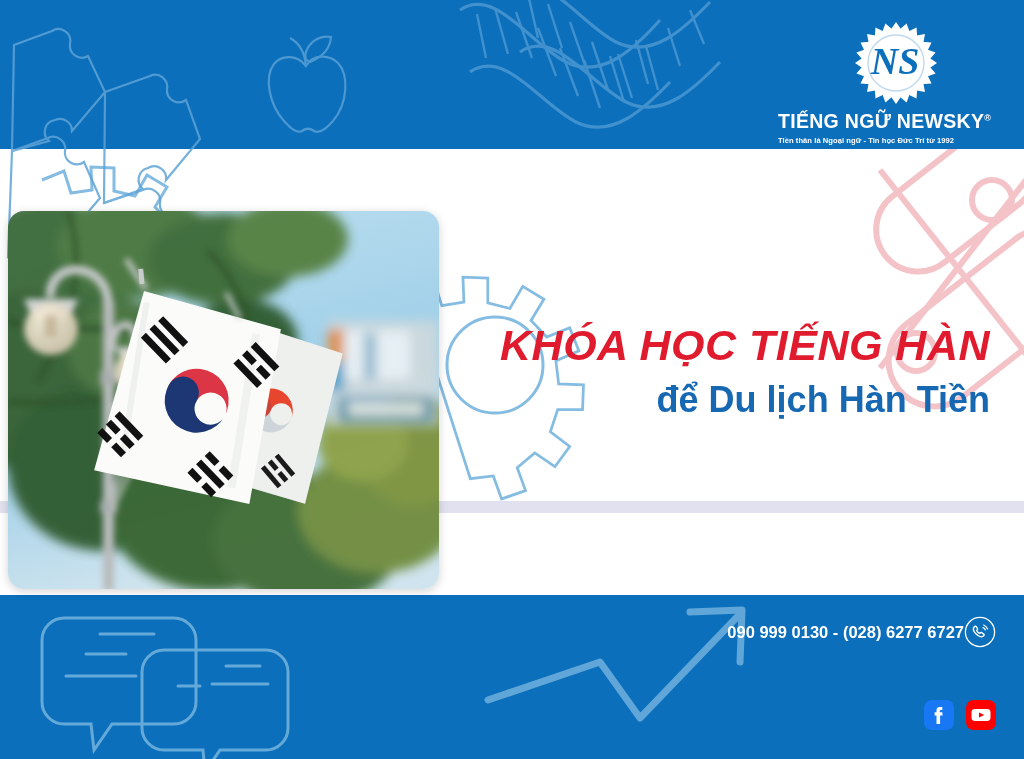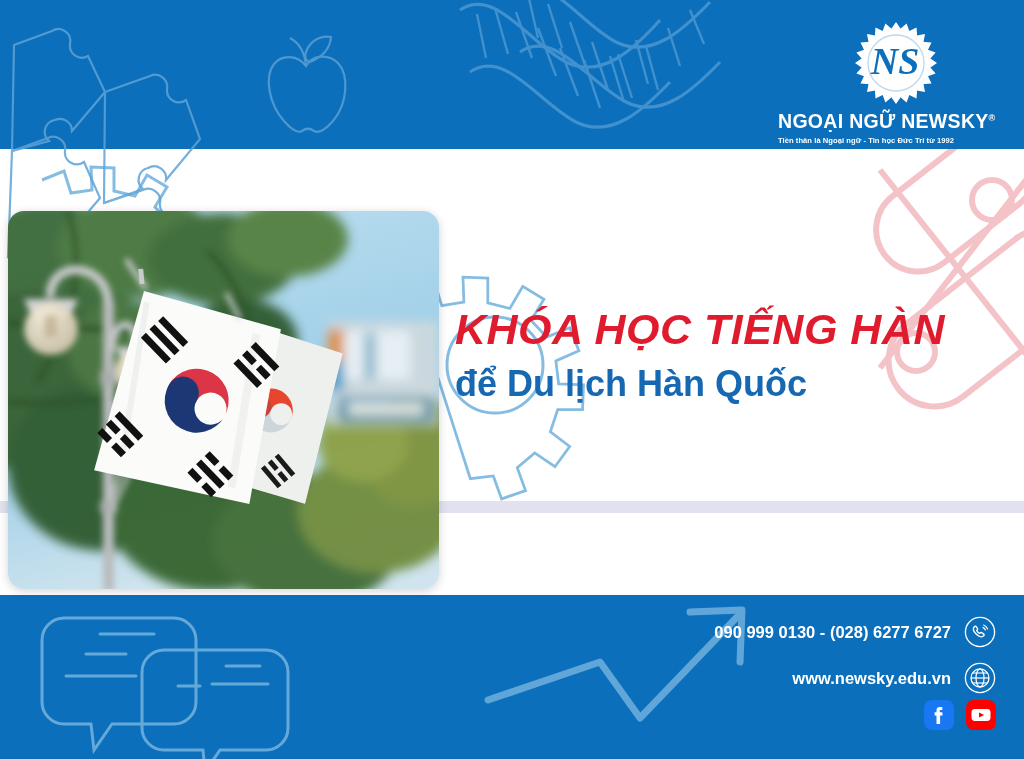--- a/index.html
+++ b/index.html
@@ -36,22 +36,22 @@
   
   .photo-wrap {
     position:absolute; left:8px; top:211px; width:431px; height:378px;
     border-radius:16px; overflow:hidden; z-index:4;
     box-shadow:0 2px 10px rgba(0,0,0,.18);
   }
   .photo-wrap svg { display:block; width:431px; height:378px; }
 
   
   .headline {
-    position:absolute; left:455px; top:306px; width:535px; z-index:5;
-    text-align:left;
+    position:absolute; left:455px; top:322px; width:535px; z-index:5;
+    text-align:right;
   }
   .hl-1 {
     font-size:43px; font-weight:bold; font-style:italic;
     color:#e01b2e; letter-spacing:0.5px; line-height:1.08;
     white-space:nowrap;
   }
   .hl-2 {
     margin-top:12px;
     font-size:36px; font-weight:bold; color:#1668b3;
     line-height:1.12; white-space:nowrap;
@@ -72,21 +72,21 @@
   }
   .logo-tag {
     margin-top:3px; color:#ffffff; font-size:7.6px; font-weight:bold;
     letter-spacing:0.05px; white-space:nowrap;
   }
 
   
   .contact { position:absolute; right:28px; top:616px; z-index:6; }
   .contact-row {
     display:flex; align-items:center; justify-content:flex-end;
-    gap:13px; margin-bottom:14px;
+    gap:0; margin-bottom:14px;
   }
   .contact-text {
     color:#ffffff; font-size:16.5px; font-weight:bold; white-space:nowrap;
   }
   .contact-icon { width:32px; height:32px; flex:0 0 32px; }
 
   
   .social {
     position:absolute; right:28px; top:700px; z-index:6;
     display:flex; gap:12px;
@@ -336,21 +336,21 @@
 
       <g filter="url(#soft)">
         <path d="M138,78 L118,48" stroke="#c8cbcc" stroke-width="5" fill="none"></path>
         <path d="M232,108 L218,82" stroke="#c8cbcc" stroke-width="4" fill="none"></path>
       </g>
     </svg>
   </div>
 
   <div class="headline">
     <div class="hl-1">KHÓA HỌC TIẾNG HÀN</div>
-    <div class="hl-2">để Du lịch Hàn Quốc</div>
+    <div class="hl-2">để Du lịch Hàn Tiền</div>
   </div>
 
   <div class="logo">
     <svg class="logo-badge" viewBox="0 0 236 82">
       <g transform="translate(118,41)">
 
         <g fill="#ffffff">
           <circle cx="0" cy="0" r="34"></circle>
           <g id="rays">
             <path d="M0,-41 L5.5,-33 L-5.5,-33 Z"></path>
@@ -423,49 +423,38 @@
             <g transform="rotate(345)">
                 <path d="M0,-41 L5.5,-33 L-5.5,-33 Z"></path>
               </g>
           </g>
         </g>
         <circle cx="0" cy="0" r="28" fill="none" stroke="#bfd9ee" stroke-width="1.4"></circle>
         <text x="-1" y="11" text-anchor="middle" font-family="'Liberation Serif',serif" font-size="38" font-style="italic" font-weight="bold" fill="#0b6fbc">NS</text>
       </g>
     </svg>
     <div class="logo-name">
-      <span>NGOẠI NGỮ NEWSKY</span><span class="logo-reg">®</span>
+      <span>TIẾNG NGỮ NEWSKY</span><span class="logo-reg">®</span>
     </div>
     <div class="logo-tag">Tiền thân là Ngoại ngữ - Tin học Đức Trí từ 1992</div>
   </div>
 
   <div class="contact">
     <div class="contact-row">
       <span class="contact-text">090 999 0130 - (028) 6277 6727</span>
       <svg class="contact-icon" viewBox="0 0 32 32">
         <circle cx="16" cy="16" r="14.6" fill="none" stroke="#ffffff" stroke-width="1.3"></circle>
         <path d="M10.5,10.5 c-1.6,1.6 -1.3,4.6 1.6,7.6 c2.9,2.9 6,3.3 7.6,1.7
                  c0.8,-0.8 0.3,-1.4 -0.3,-1.9 l-1.6,-1.2 c-0.6,-0.4 -1.2,-0.3 -1.7,0.2
                  l-0.5,0.5 c-1.2,-0.4 -2.4,-1.6 -2.9,-2.9 l0.5,-0.5
                  c0.5,-0.5 0.6,-1.1 0.2,-1.7 l-1.2,-1.6 C11.8,10.2 11.2,9.8 10.5,10.5 Z" fill="none" stroke="#ffffff" stroke-width="1.4" stroke-linejoin="round"></path>
         <path d="M19,11.6 a4.2,4.2 0 0 1 2.4,2.4" fill="none" stroke="#ffffff" stroke-width="1.2" stroke-linecap="round"></path>
         <path d="M19.6,9 a6.8,6.8 0 0 1 4,4" fill="none" stroke="#ffffff" stroke-width="1.2" stroke-linecap="round"></path>
       </svg>
     </div>
-    <div class="contact-row">
-      <span class="contact-text">www.newsky.edu.vn</span>
-      <svg class="contact-icon" viewBox="0 0 32 32">
-        <circle cx="16" cy="16" r="14.6" fill="none" stroke="#ffffff" stroke-width="1.3"></circle>
-        <circle cx="16" cy="16" r="9" fill="none" stroke="#ffffff" stroke-width="1.3"></circle>
-        <ellipse cx="16" cy="16" rx="4" ry="9" fill="none" stroke="#ffffff" stroke-width="1.2"></ellipse>
-        <path d="M7,16 h18" stroke="#ffffff" stroke-width="1.2"></path>
-        <path d="M8.6,11 h14.8" stroke="#ffffff" stroke-width="1.1"></path>
-        <path d="M8.6,21 h14.8" stroke="#ffffff" stroke-width="1.1"></path>
-      </svg>
-    </div>
   </div>
 
   <div class="social">
     <svg class="social-icon" viewBox="0 0 30 30">
       <rect width="30" height="30" rx="7" fill="#1877f2"></rect>
       <path d="M18.6,15.4 h-2.5 v8.6 h-3.6 v-8.6 h-1.9 v-3.1 h1.9 v-2.1
                c0,-2.1 1.2,-3.3 3.2,-3.3 h2.6 v3.1 h-1.7 c-0.6,0 -0.9,0.3 -0.9,1 v1.3
                h2.6 Z" fill="#ffffff"></path>
     </svg>
     <svg class="social-icon" viewBox="0 0 30 30">

